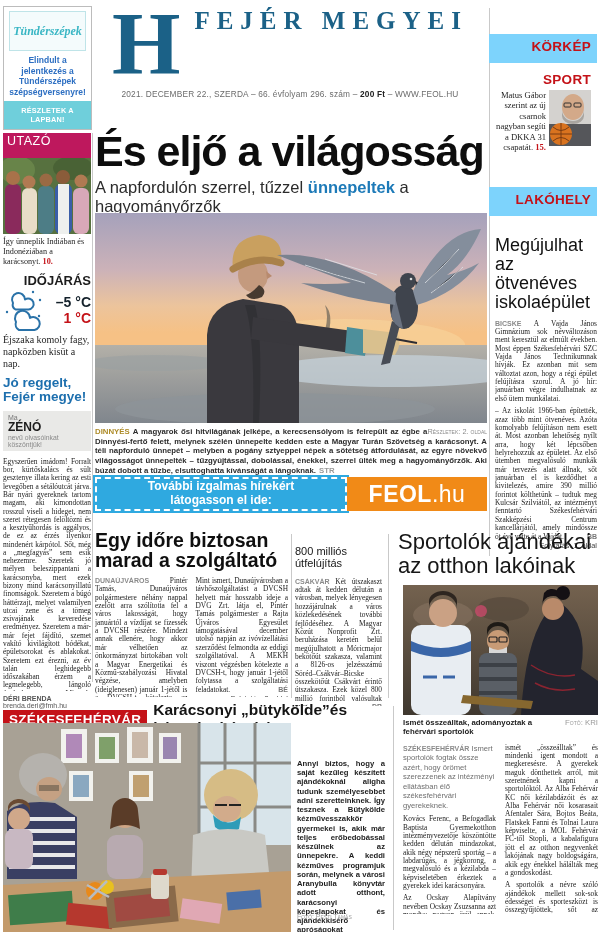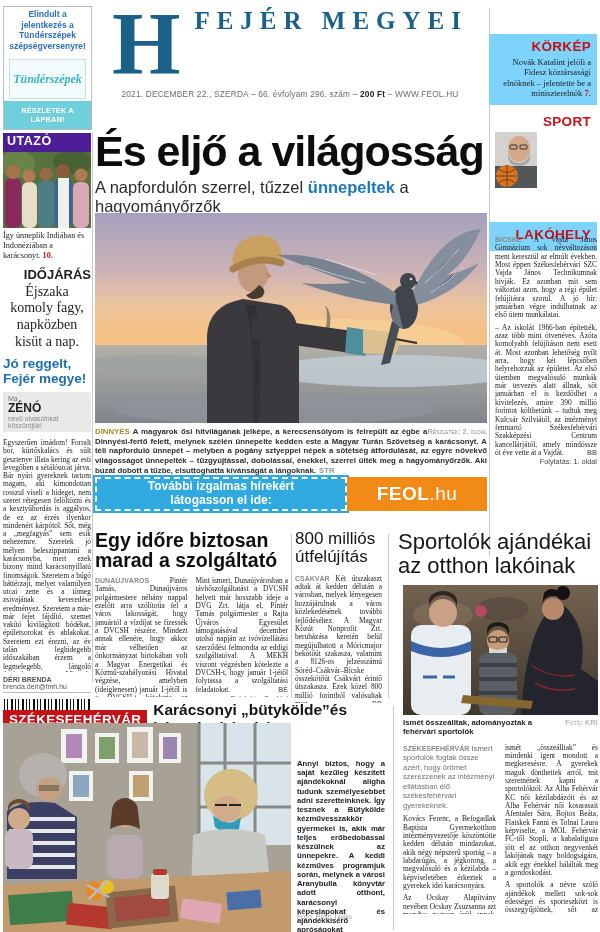--- a/index.html
+++ b/index.html
@@ -48,31 +48,31 @@
   #school{left:495px;top:236px;width:102px;height:322px;overflow:hidden;}
   #school-title{font-size:18px;line-height:1.05;color:#111;font-weight:400;margin-bottom:8px;}
   .bodytext{font-family:"Liberation Serif",serif;font-size:7.4px;line-height:1.13;
             text-align:justify;color:#222;}
   .loc{font-family:"Liberation Sans",sans-serif;font-weight:bold;color:#8a8a8a;font-size:7px;}
   .initials{font-weight:bold;color:#777;font-family:"Liberation Sans",sans-serif;font-size:7px;float:right;}
   .cont{font-size:7.3px;color:#444;text-align:right;margin-top:1px;font-family:"Liberation Sans",sans-serif;}
 
   
   #rail-left{left:3px;top:133px;width:88px;}
-  #utazo-head{background:#4c1d95;color:#fff;font-weight:bold;font-size:12.5px;
-              padding:1px 4px 4px;letter-spacing:.5px;}
+  #utazo-head{background:#be185d;color:#fff;font-weight:normal;font-size:12.5px;
+              padding:1px 4px 10px;letter-spacing:.5px;}
   #utazo-photo{width:88px;height:76px;display:block;}
   #utazo-cap{font-family:"Liberation Serif",serif;font-size:8.2px;line-height:1.2;margin:3px 0 6px;}
   #weather{margin:2px 0 6px;}
   #weather-head{font-weight:bold;font-size:13px;text-align:right;color:#1c1c1c;}
   #weather-mid{display:flex;align-items:center;}
   #weather-temps{flex:1;text-align:right;}
   #temp-low{font-weight:bold;font-size:14px;color:#14212b;}
   #temp-high{font-weight:bold;font-size:14px;color:#c41218;}
-  #weather-text{font-family:"Liberation Serif",serif;font-size:14px;line-height:1.2;text-align:center;margin-top:2px;}
+  #weather-text{font-family:"Liberation Serif",serif;font-size:10px;line-height:1.2;margin-top:2px;}
   #nameday{background:#e9e9e7;padding:3px 5px;margin-bottom:7px;}
   #nameday-label{font-size:7px;color:#777;}
   #nameday-name{font-weight:bold;font-size:12px;color:#1c1c1c;line-height:1.05;}
   #nameday-text{font-size:6.8px;color:#8a8a8a;}
   #greeting{color:#1d6fae;font-weight:bold;font-size:13.5px;line-height:1.1;margin-bottom:6px;}
   #editorial{font-family:"Liberation Serif",serif;font-size:7.4px;line-height:1.12;
              text-align:justify;color:#222;height:233px;overflow:hidden;}
   #author{font-weight:bold;font-size:7px;color:#555;margin-top:4px;}
   #email{font-size:7px;color:#555;border-bottom:1px solid #bbb;padding-bottom:2px;}
   #barcode{margin-top:5px;height:26px;background:
@@ -90,31 +90,31 @@
   #hero-cap .tag{color:#ad8b28;margin-right:3px;}
   #hero-cap .credit{color:#9a9a9a;margin-left:3px;}
   #hero-cap .more{float:right;color:#8a8a8a;font-weight:normal;font-variant:small-caps;font-size:7.4px;}
 
   
   #banner{left:95px;top:477px;width:392px;height:34px;display:flex;}
   #banner-left{flex:1;background:#2fa9e0;display:flex;flex-direction:column;justify-content:center;
                align-items:center;border:2px dashed #fff;outline:2px solid #2fa9e0;}
   #banner-left span{color:#fff;font-weight:bold;font-size:12px;line-height:1.15;}
   #banner-right{width:140px;background:#f18a17;display:flex;align-items:center;justify-content:center;}
-  #banner-logo{color:#fff;font-weight:bold;font-size:19px;letter-spacing:.5px;}
+  #banner-logo{color:#fff;font-weight:bold;font-size:23px;letter-spacing:.5px;}
   #banner-logo .suffix{font-weight:normal;}
 
   
   .art-title-bold{font-size:19.5px;font-weight:bold;color:#0f0f0f;line-height:1.05;}
   .art-title-reg{font-weight:400;color:#161616;line-height:1.08;}
   #art-provider{left:95px;top:530px;width:193px;}
   #provider-cols{display:flex;gap:8px;margin-top:6px;height:120px;overflow:hidden;}
   #provider-cols .col{flex:1;}
   #art-road{left:295px;top:530px;width:87px;}
-  #road-title{font-size:17px;}
+  #road-title{font-size:11px;margin-top:16px;}
   #road-body{margin-top:8px;height:128px;overflow:hidden;}
   #art-athletes{left:398px;top:530px;width:200px;}
   #athletes-title{font-size:22px;}
   #athletes-photo{display:block;margin:7px 0 0 5px;width:195px;height:130px;}
   #athletes-cap{margin:3px 0 0 5px;font-size:7.8px;font-weight:bold;color:#222;}
   #athletes-cap .credit{float:right;color:#9a9a9a;font-weight:normal;font-variant:small-caps;}
   #athletes-cols{display:flex;gap:9px;margin:8px 0 0 5px;height:170px;overflow:hidden;}
   #athletes-cols .col{flex:1;}
   .sanslead{font-size:7.6px;color:#6e6e6e;line-height:1.25;margin-bottom:5px;}
   .bodytext p{margin:0 0 4px;}
@@ -134,63 +134,64 @@
 
 <div class="page">
 
   <div class="vline" style="left:92px;top:133px;height:549px;"></div>
   <div class="vline" style="left:489px;top:8px;height:548px;"></div>
   <div class="vline" style="left:291px;top:534px;height:164px;"></div>
   <div class="vline" style="left:388px;top:534px;height:164px;"></div>
   <div class="vline" style="left:393px;top:706px;height:224px;"></div>
 
   <div class="abs" id="promo">
-    <div id="promo-text">Elindult a jelentkezés a Tündérszépek szépségversenyre!</div>
     <div id="promo-logo-box">
       <span id="promo-logo">Tündérszépek</span>
     </div>
+    <div id="promo-text">Elindult a jelentkezés a Tündérszépek szépségversenyre!</div>
     <button id="promo-btn">RÉSZLETEK A LAPBAN!</button>
   </div>
 
   <div class="abs" id="masthead">
     <div id="mast-logo">
       <span id="mast-h">H</span>
       <span id="mast-right">
         <span id="mast-top">FEJÉR MEGYEI</span>
       </span>
     </div>
     <div id="dateline"><span>2021. DECEMBER 22., SZERDA – 66. évfolyam 296. szám – </span><b>200 Ft</b><span> – WWW.FEOL.HU</span></div>
   </div>
 
   <div class="abs" id="rail-right">
     <div class="rbox cream">
       <div class="rhead">KÖRKÉP</div>
-      <div class="rtext"><span>Novák Katalint jelöli a Fidesz köztársasági elnöknek – jelentette be a miniszterelnök </span><span class="pgnum">7.</span></div>
     </div>
     <div class="rbox">
       <div class="rhead">SPORT</div>
       <div id="sport-row">
+        <div class="rtext"><span>Matus Gábor szerint az új csarnok nagyban segíti a DKKA 31 csapatát. </span><span class="pgnum">15.</span></div>
         <svg id="sport-photo" viewBox="0 0 42 56">
           <rect width="42" height="56" fill="#d4d2cf"></rect>
           <rect y="34" width="42" height="22" fill="#55565a"></rect>
           <ellipse cx="24" cy="17" rx="11" ry="13" fill="#d3a989"></ellipse>
           <path d="M13 20 a11 11 0 0 0 22 0 v6 a11 8 0 0 1 -22 0 z" fill="#a9a5a0"></path>
           <rect x="15" y="13" width="7" height="4" rx="1" fill="none" stroke="#333" stroke-width="1"></rect>
           <rect x="25" y="13" width="7" height="4" rx="1" fill="none" stroke="#333" stroke-width="1"></rect>
           <circle cx="12" cy="44" r="11" fill="#d9731f"></circle>
           <path d="M1 44 h22 M12 33 v22 M4 37 q8 7 16 0 M4 51 q8 -7 16 0" stroke="#7a3c12" stroke-width="1" fill="none"></path>
         </svg>
       </div>
     </div>
     <div class="rbox cream">
       <div class="rhead">LAKÓHELY</div>
     </div>
   </div>
 
   <div class="abs" id="school">
+    <div id="school-title">Megújulhat az ötvenéves iskolaépület</div>
     <div class="bodytext">
       <p style="margin:0 0 4px;"><span class="loc">BICSKE</span> <span>A Vajda János Gimnázium sok névváltozáson ment keresztül az elmúlt években. Most éppen Székesfehérvári SZC Vajda János Technikumnak hívják. Ez azonban mit sem változtat azon, hogy a régi épület felújításra szorul. A jó hír: januárban végre indulhatnak az első ütem munkálatai.</span></p>
       <p style="margin:0;"><span>– Az iskolát 1966-ban építették, azaz több mint ötvenéves. Azóta komolyabb felújításon nem esett át. Most azonban lehetőség nyílt arra, hogy két lépcsőben helyrehozzuk az épületet. Az első ütemben megvalósuló munkák már tervezés alatt állnak, sőt januárban el is kezdődhet a kivitelezés, amire 390 millió forintot költhetünk – tudtuk meg Kulcsár Szilviától, az intézményt fenntartó Székesfehérvári Szakképzési Centrum kancellárjától, amely mindössze öt éve vette át a Vajdát.</span><span class="initials">BB</span></p>
       <div class="cont">Folytatás: 1. oldal</div>
     </div>
   </div>
 
   <div class="abs" id="rail-left">
     <div id="utazo-head">UTAZÓ</div>
     <svg id="utazo-photo" viewBox="0 0 88 76">
@@ -206,20 +207,38 @@
       <circle cx="10" cy="20" r="7" fill="#a8724a"></circle>
       <circle cx="26" cy="24" r="6.5" fill="#b07a52"></circle>
       <circle cx="43" cy="22" r="6.5" fill="#9a6a44"></circle>
       <circle cx="60" cy="19" r="7" fill="#8a5c3a"></circle>
       <circle cx="78" cy="23" r="6.5" fill="#b07a52"></circle>
     </svg>
     <div id="utazo-cap"><span>Így ünneplik Indiában és Indonéziában a karácsonyt. </span><span class="pgnum">10.</span></div>
 
     <div id="weather">
       <div id="weather-head">IDŐJÁRÁS</div>
+      <div id="weather-mid">
+        <svg width="42" height="44" viewBox="0 0 42 44">
+          <g fill="none" stroke="#2a72a8" stroke-width="2" stroke-linejoin="round" stroke-linecap="round">
+            <path d="M10 15 a6.5 6.5 0 1 1 12 -3.5 a5.5 5.5 0 1 1 3.5 10 h-13 a5.5 5.5 0 0 1 -2.5 -6.5z"></path>
+            <path d="M13 34 a7.5 7.5 0 1 1 14 -4 a6.5 6.5 0 1 1 4.5 12 h-15.5 a6.5 6.5 0 0 1 -3 -8z"></path>
+          </g>
+          <g fill="#2a72a8" font-size="6" font-family="Liberation Sans,sans-serif">
+            <circle cx="30" cy="4" r="1.2"></circle>
+              <circle cx="37" cy="12" r="1.2"></circle>
+              <circle cx="4" cy="24" r="1.2"></circle>
+              <circle cx="36" cy="28" r="1.2"></circle>
+          </g>
+        </svg>
+        <div id="weather-temps">
+          <div id="temp-low">–5 °C</div>
+          <div id="temp-high">1 °C</div>
+        </div>
+      </div>
       <div id="weather-text">Éjszaka komoly fagy, napközben kisüt a nap.</div>
     </div>
 
     <div id="greeting">Jó reggelt, Fejér megye!</div>
 
     <div id="nameday">
       <div id="nameday-label">Ma</div>
       <div id="nameday-name">ZÉNÓ</div>
       <div id="nameday-text">nevű olvasóinkat köszöntjük!</div>
     </div>

